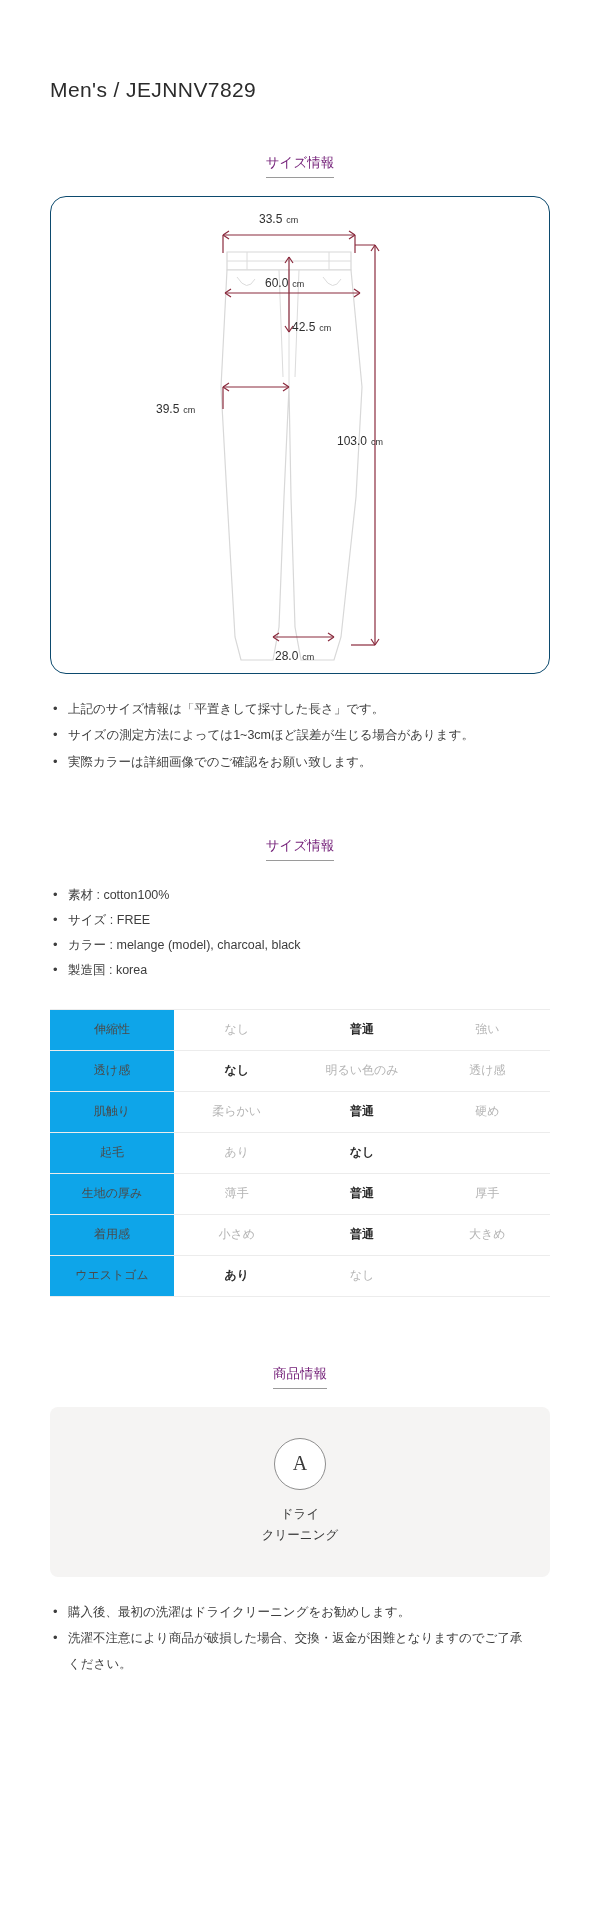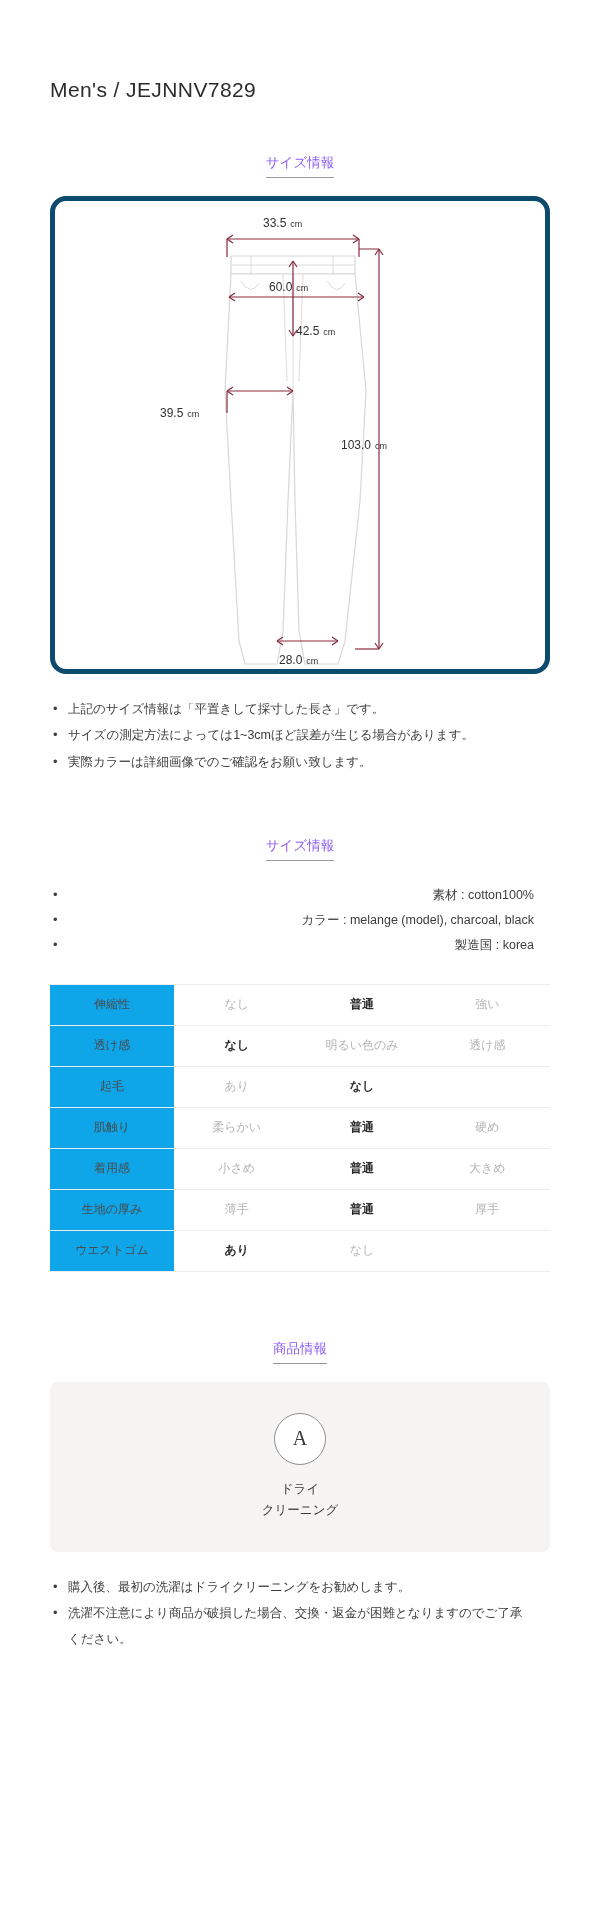--- a/index.html
+++ b/index.html
@@ -23,36 +23,36 @@
     font-size: 21px;
     font-weight: 400;
     color: #2b2b2b;
     letter-spacing: 0.4px;
     margin: 78px 0 0 0;
   }
   .section-heading {
     text-align: center;
     font-size: 13.5px;
     font-weight: 500;
-    color: #8b5cf6;
+    color: #701a75;
     margin: 16px;
     padding: 0;
   }
   .section-heading span {
     display: inline-block;
     padding-bottom: 5px;
     border-bottom: 1px solid #9a9a9a;
   }
   .heading-size1 { margin-top: 52px; }
   .heading-size2 { margin-top: 62px; }
   .heading-product { margin-top: 68px; }
 
   .diagram-box {
     margin-top: 18px;
-    border: 5px solid #0c4a6e;
+    border: 1px solid #0c4a6e;
     border-radius: 16px;
     height: 478px;
     position: relative;
     overflow: hidden;
   }
   .diagram-box svg { display: block; }
 
   ul.notes {
     list-style: none;
     margin: 22px 16px 0 0;
@@ -66,21 +66,21 @@
     color: #3d3d3d;
   }
   ul.notes li::before {
     content: "•";
     position: absolute;
     left: 3px;
     top: -1px;
     color: #3d3d3d;
     font-size: 13px;
   }
-  ul.notes.tight li { line-height: 2.0; text-align: right; }
+  ul.notes.tight li { line-height: 2.0; }
 
   .spec-table {
     width: 100%;
     border-collapse: collapse;
     margin-top: 26px;
     table-layout: fixed;
   }
   .spec-table tr { border-bottom: 1px solid #ececec; }
   .spec-table tr:first-child { border-top: 1px solid #ececec; }
   .spec-table td {
@@ -242,61 +242,62 @@
     <li>サイズの測定方法によっては1~3cmほど誤差が生じる場合があります。</li>
     <li>実際カラーは詳細画像でのご確認をお願い致します。</li>
   </ul>
 
   <h2 class="section-heading heading-size2">
     <span>サイズ情報</span>
   </h2>
 
   <ul class="notes tight">
     <li>素材 : cotton100%</li>
+    <li>サイズ : FREE</li>
     <li>カラー : melange (model),  charcoal,  black</li>
     <li>製造国 : korea</li>
   </ul>
 
   <table class="spec-table">
     <tbody>
       <tr>
         <td class="label">伸縮性</td>
         <td>なし</td>
         <td class="active">普通</td>
         <td>強い</td>
       </tr>
       <tr>
         <td class="label">透け感</td>
         <td class="active">なし</td>
         <td>明るい色のみ</td>
         <td>透け感</td>
       </tr>
       <tr>
+        <td class="label">肌触り</td>
+        <td>柔らかい</td>
+        <td class="active">普通</td>
+        <td>硬め</td>
+      </tr>
+      <tr>
         <td class="label">起毛</td>
         <td>あり</td>
         <td class="active">なし</td>
         <td></td>
       </tr>
       <tr>
-        <td class="label">肌触り</td>
-        <td>柔らかい</td>
+        <td class="label">生地の厚み</td>
+        <td>薄手</td>
         <td class="active">普通</td>
-        <td>硬め</td>
+        <td>厚手</td>
       </tr>
       <tr>
         <td class="label">着用感</td>
         <td>小さめ</td>
         <td class="active">普通</td>
         <td>大きめ</td>
-      </tr>
-      <tr>
-        <td class="label">生地の厚み</td>
-        <td>薄手</td>
-        <td class="active">普通</td>
-        <td>厚手</td>
       </tr>
       <tr>
         <td class="label">ウエストゴム</td>
         <td class="active">あり</td>
         <td>なし</td>
         <td></td>
       </tr>
     </tbody>
   </table>
 

